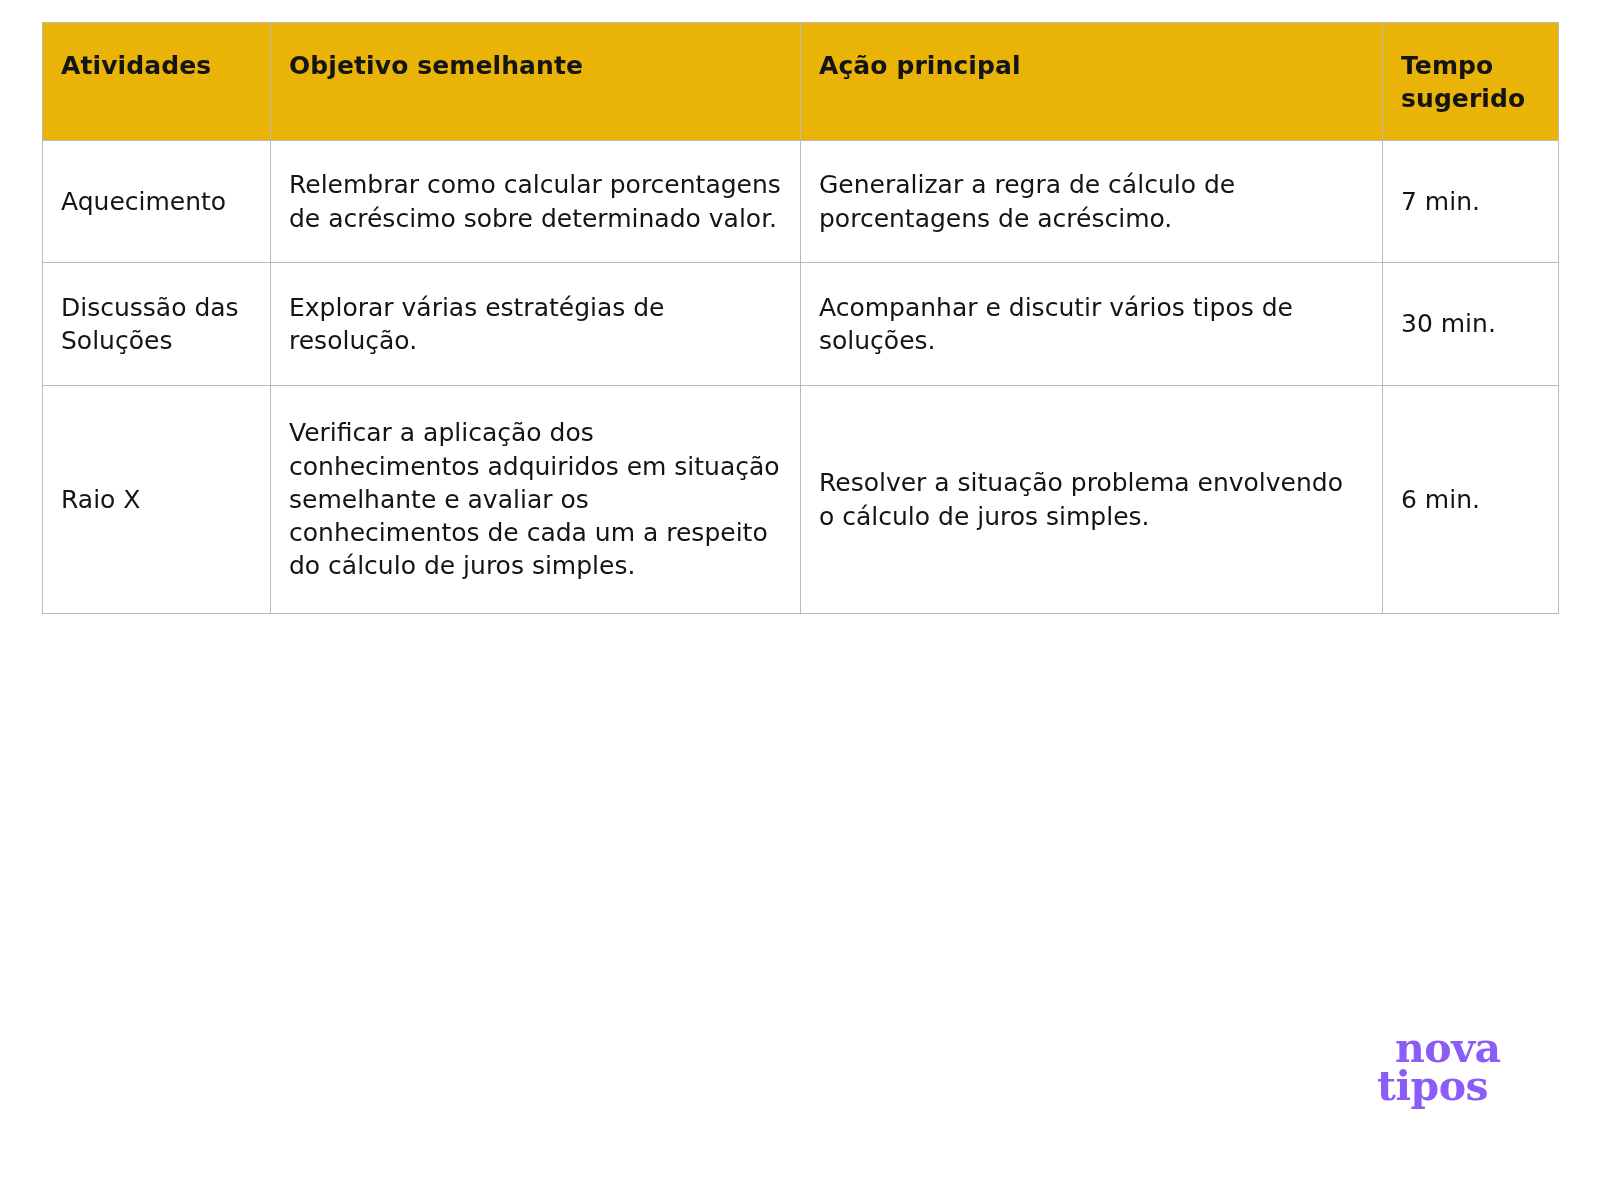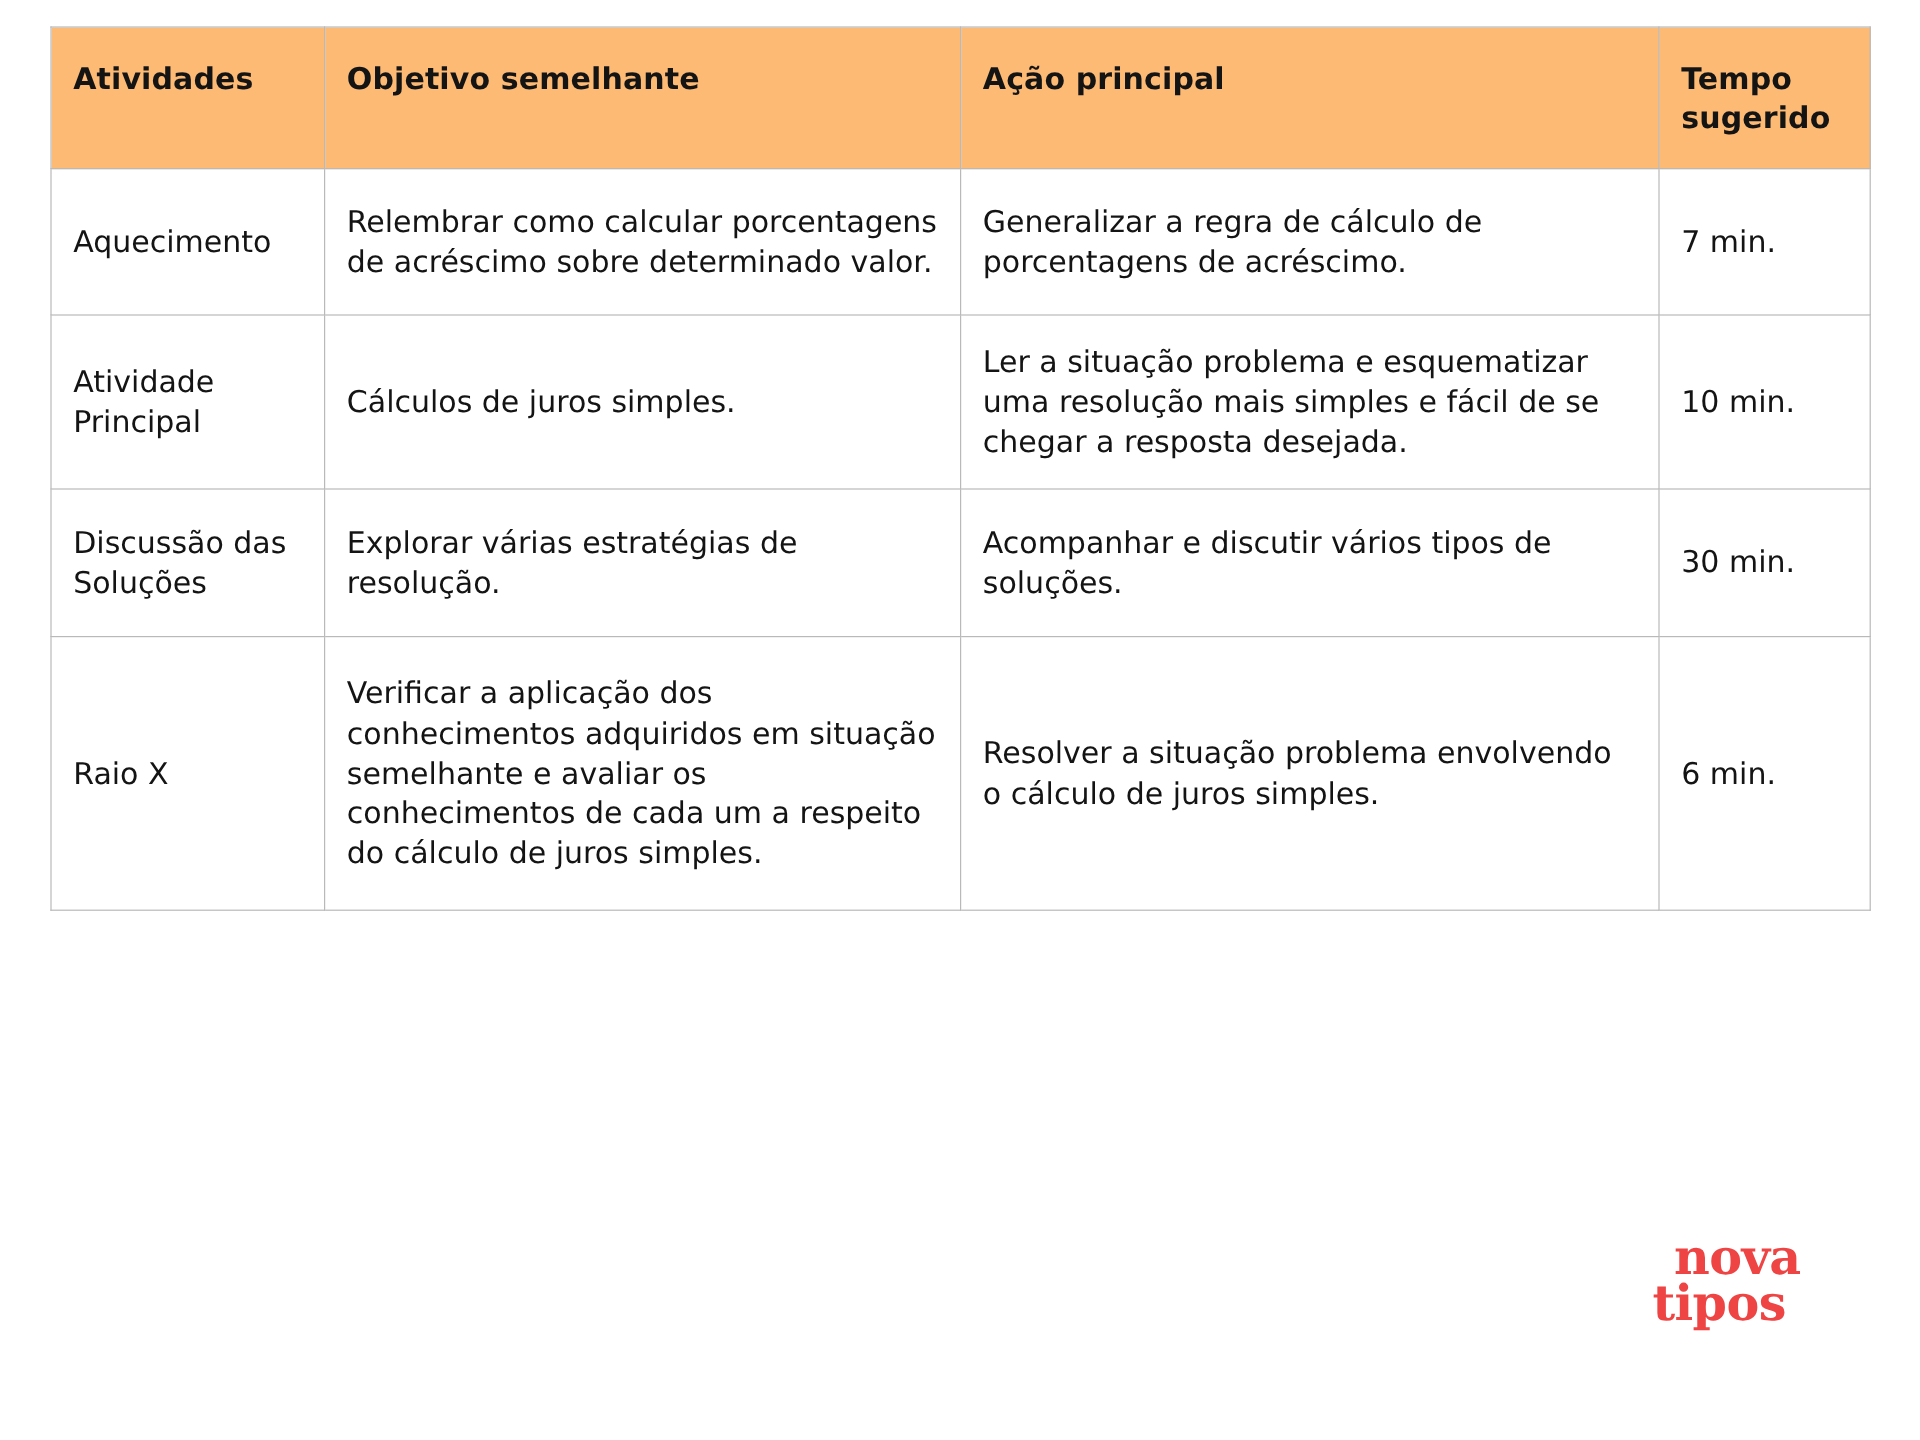--- a/index.html
+++ b/index.html
@@ -39,21 +39,21 @@
     padding: 10px 18px;
     font-size: 25px;
     line-height: 1.33;
     color: #141414;
     font-weight: normal;
     text-align: left;
     box-sizing: border-box;
   }
 
   .activities-table thead th {
-    background: #fdba74;
+    background: #eab308;
     font-weight: bold;
     vertical-align: top;
     padding-top: 26px;
     height: 118px;
     font-size: 25px;
     letter-spacing: 0.1px;
   }
 
   
   col.c-atividades  { width: 228px; }
@@ -72,21 +72,21 @@
   .brand-logo {
     position: absolute;
     left: 1377px;
     top: 1030px;
     width: 170px;
     text-align: left;
     font-family: "DejaVu Serif", serif;
     font-weight: bold;
     font-size: 41px;
     line-height: 0.92;
-    color: #ef4444;
+    color: #8b5cf6;
     letter-spacing: -0.5px;
     user-select: none;
   }
   .brand-logo .logo-line-1 { display: block; padding-left: 18px; }
   .brand-logo .logo-line-2 { display: block; }
 </style>
 </head>
 <body>
 
 <div class="sheet">
@@ -106,26 +106,20 @@
         <th>Tempo sugerido</th>
       </tr>
     </thead>
     <tbody>
       <tr class="r-aquecimento">
         <td>Aquecimento</td>
         <td>Relembrar como calcular porcentagens de acréscimo sobre determinado valor.</td>
         <td>Generalizar a regra de cálculo de porcentagens de acréscimo.</td>
         <td>7 min.</td>
       </tr>
-      <tr class="r-principal">
-        <td>Atividade Principal</td>
-        <td>Cálculos de juros simples.</td>
-        <td>Ler a situação problema e esquematizar uma resolução mais simples e fácil de se chegar a resposta desejada.</td>
-        <td>10 min.</td>
-      </tr>
       <tr class="r-discussao">
         <td>Discussão das Soluções</td>
         <td>Explorar várias estratégias de resolução.</td>
         <td>Acompanhar e discutir vários tipos de soluções.</td>
         <td>30 min.</td>
       </tr>
       <tr class="r-raiox">
         <td>Raio X</td>
         <td>Verificar a aplicação dos conhecimentos adquiridos em situação semelhante e avaliar os conhecimentos de cada um a respeito do cálculo de juros simples.</td>
         <td>Resolver a situação problema envolvendo o cálculo de juros simples.</td>

